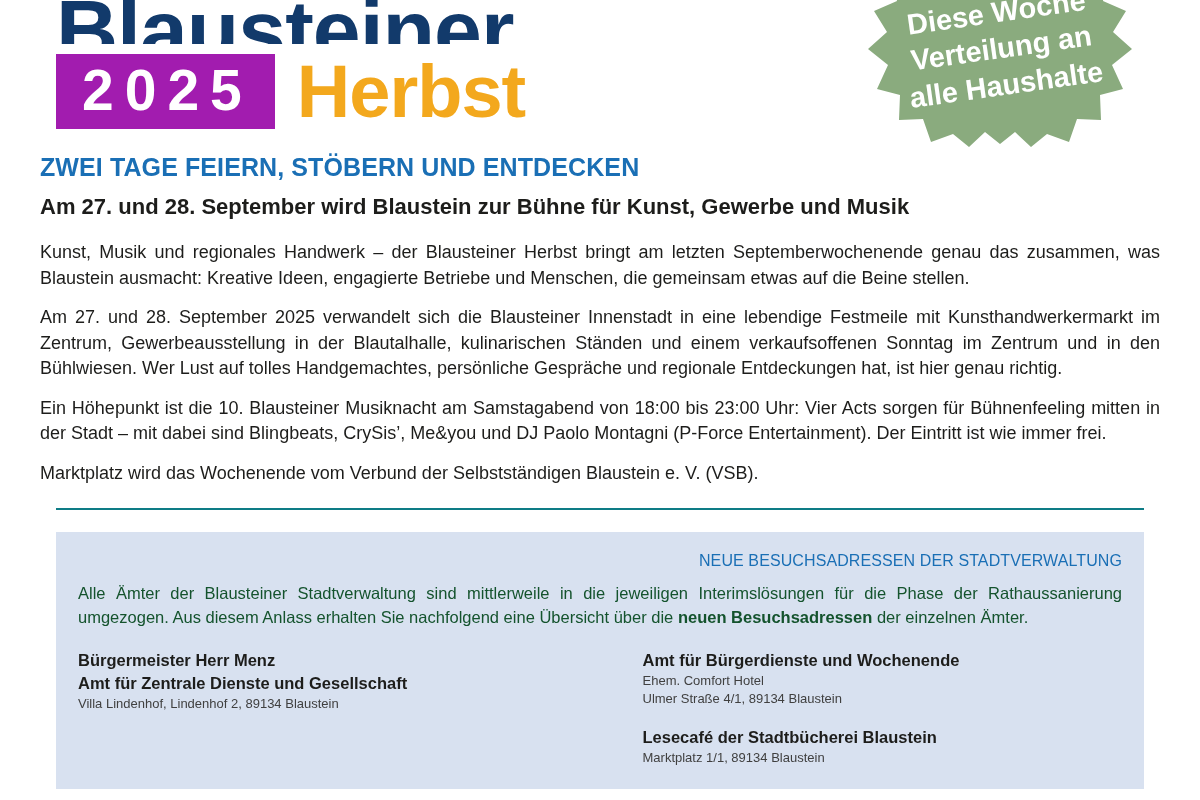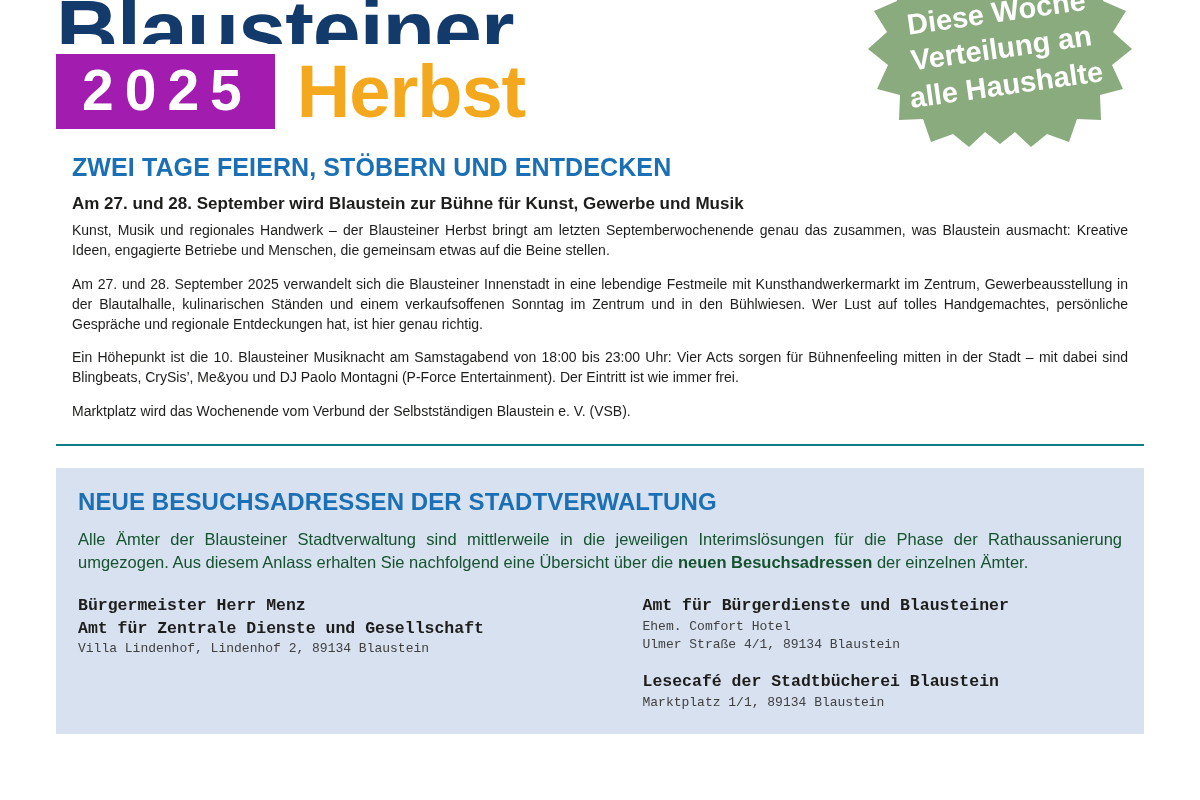--- a/index.html
+++ b/index.html
@@ -75,75 +75,75 @@
     color: #ffffff;
     font-weight: bold;
     font-size: 29px;
     line-height: 1.25;
     text-align: center;
     padding-top: 18px;
   }
 
   
   .article {
-    padding: 0 72px;
+    padding: 0 40px;
     margin-top: 24px;
   }
   .kicker {
     color: #1a6fb5;
     font-size: 25px;
     font-weight: bold;
     letter-spacing: 0.1px;
     margin: 0 0 12px 0;
   }
   .subhead {
     color: #1d1d1b;
-    font-size: 17px;
-    font-weight: bold;
-    margin: 0 0 7px 0;
+    font-size: 22px;
+    font-weight: bold;
+    margin: 0 0 20px 0;
   }
   .body-p {
     color: #1d1d1b;
-    font-size: 14px;
+    font-size: 18px;
     line-height: 1.42;
     margin: 0 0 14px 0;
     text-align: justify;
   }
   .body-p:last-child { margin-bottom: 0; }
 
   .rule {
     margin: 22px 56px 0 56px;
     border-top: 2px solid #0e7c86;
   }
 
   
   .infobox {
     margin: 22px 56px 0 56px;
     background: #d8e1f0;
     padding: 20px 22px 22px 22px;
   }
   .infobox-title {
     color: #1a6fb5;
-    font-size: 24px;
-    font-weight: bold;
+    font-size: 16px;
+    font-weight: normal;
     margin: 0 0 12px 0;
     letter-spacing: 0.1px;
+    text-align: right;
   }
   .infobox-intro {
     color: #14532d;
     font-size: 16.5px;
     line-height: 1.42;
     margin: 0 0 20px 0;
     text-align: justify;
   }
   .infobox-intro b { font-weight: bold; }
   .addr-cols {
     display: flex;
     gap: 85px;
-    font-family: Liberation Mono, monospace;
   }
   .addr-col { flex: 1; }
   .addr-block { margin-bottom: 18px; }
   .addr-block:last-child { margin-bottom: 0; }
   .addr-name {
     font-size: 16.5px;
     font-weight: bold;
     color: #1d1d1b;
     line-height: 1.38;
   }
@@ -200,21 +200,21 @@
           <div class="addr-name">Amt für Zentrale Dienste und Gesellschaft</div>
           <div class="addr-line">Villa Lindenhof, Lindenhof 2, 89134 Blaustein</div>
         </div>
 
 
       </div>
 
       <div class="addr-col">
 
         <div class="addr-block">
-          <div class="addr-name">Amt für Bürgerdienste und Blausteiner</div>
+          <div class="addr-name">Amt für Bürgerdienste und Wochenende</div>
           <div class="addr-line">Ehem. Comfort Hotel</div>
           <div class="addr-line">Ulmer Straße 4/1, 89134 Blaustein</div>
         </div>
 
         <div class="addr-block">
           <div class="addr-name">Lesecafé der Stadtbücherei Blaustein</div>
           <div class="addr-line">Marktplatz 1/1, 89134 Blaustein</div>
         </div>
 
       </div>

